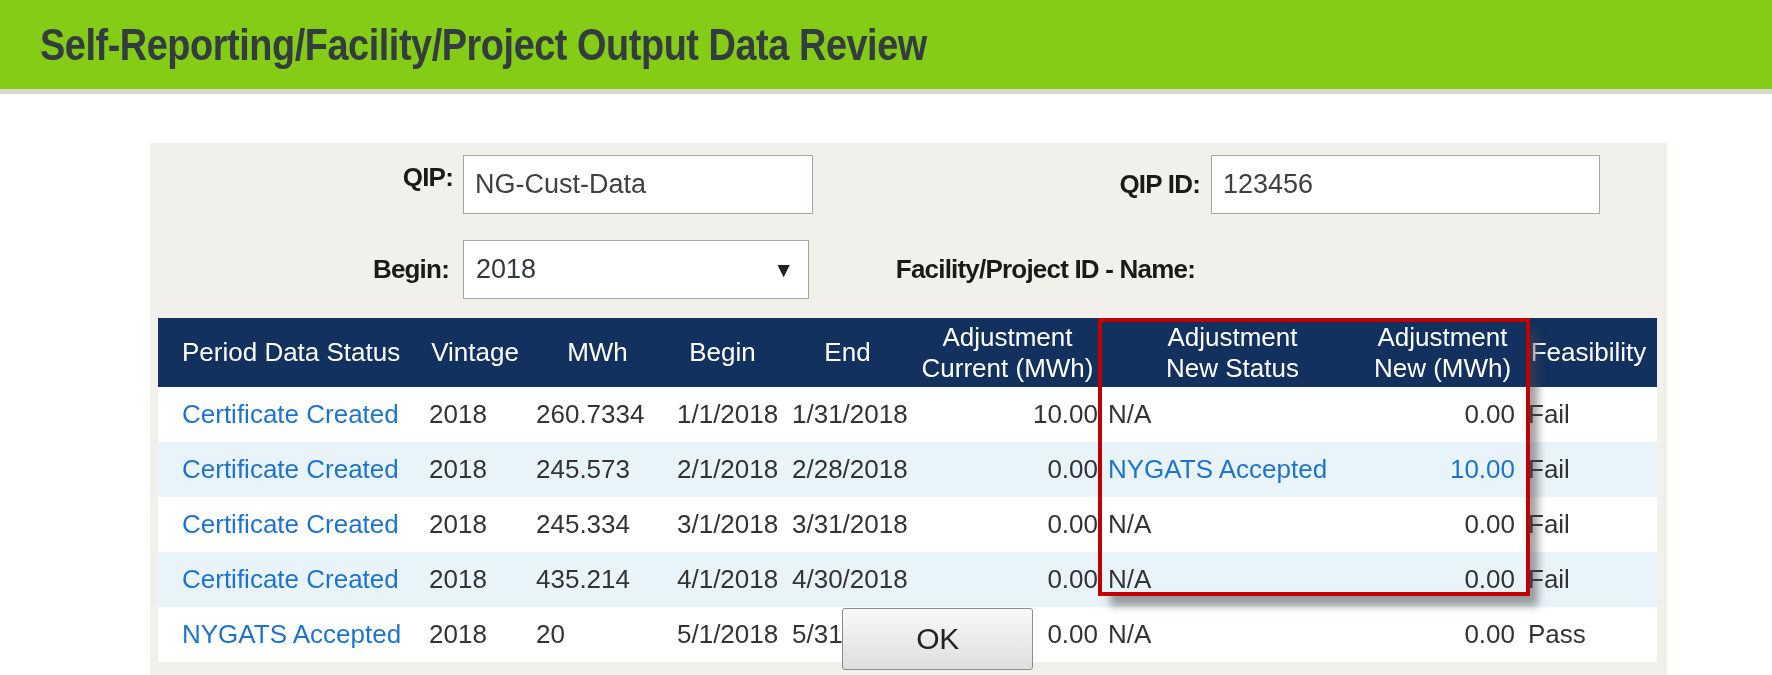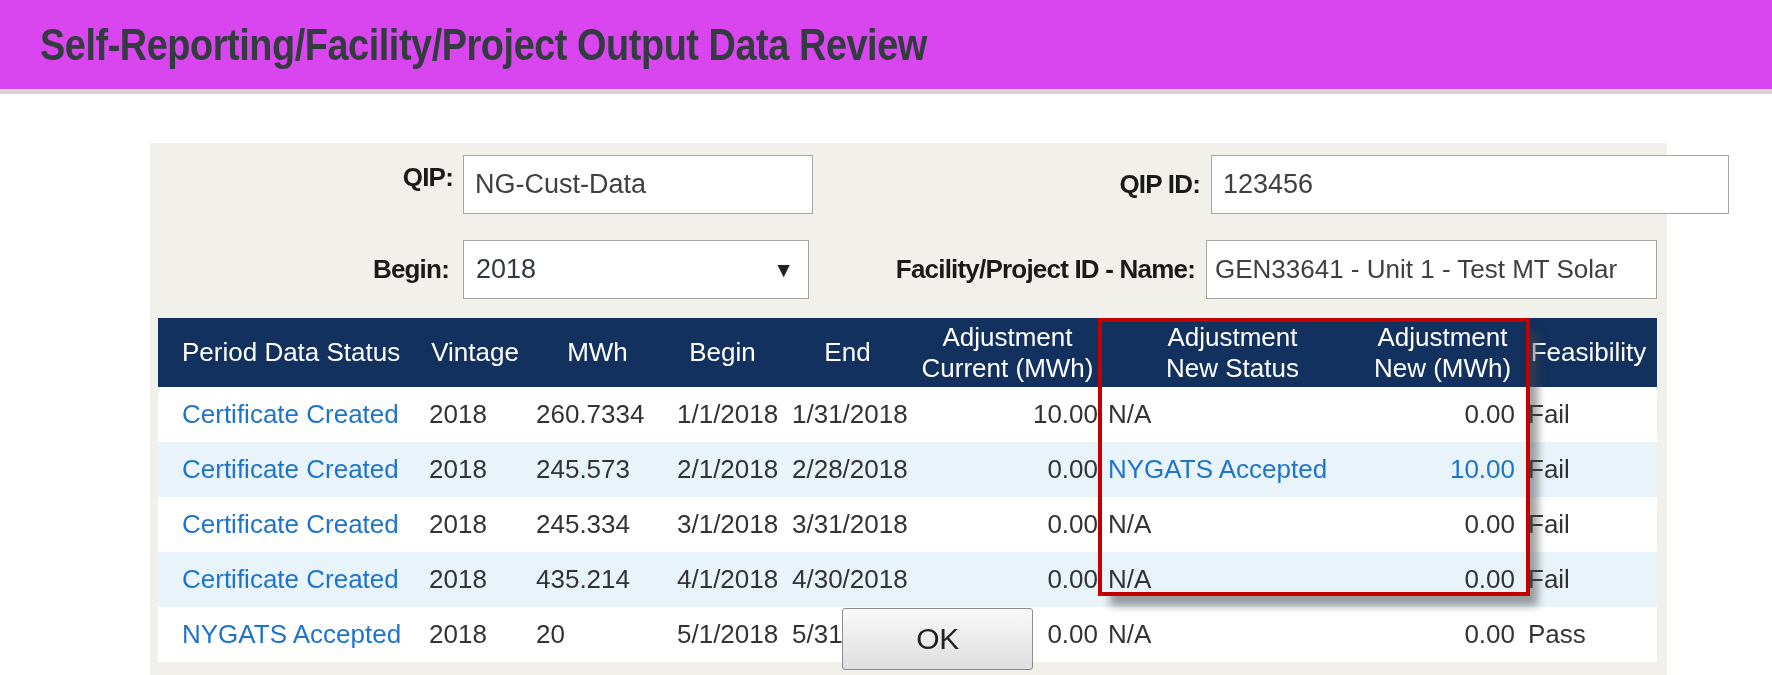--- a/index.html
+++ b/index.html
@@ -3,21 +3,21 @@
 <meta charset="utf-8">
 <style>
   html,body{margin:0;padding:0;background:#ffffff;}
   #screen{
     position:relative;width:1772px;height:675px;overflow:hidden;
     font-family:"Liberation Sans", sans-serif;background:#ffffff;
   }
   
   .topbar{
     position:absolute;left:0;top:0;width:1772px;height:89px;
-    background:#d946ef;border-bottom:5px solid #d8d6d1;
+    background:#84cc16;border-bottom:5px solid #d8d6d1;
   }
   .page-title{
     position:absolute;left:40px;top:0;height:89px;line-height:89px;
     font-size:44px;font-weight:bold;color:#333d40;white-space:nowrap;
     transform:scaleX(0.86);transform-origin:0 50%;letter-spacing:-0.5px;margin:0;
   }
   
   .panel{
     position:absolute;left:150px;top:143px;width:1517px;height:532px;
     background:#f1f0ea;
@@ -33,21 +33,21 @@
     font-size:27px;color:#404040;padding:0 0 0 11px;outline:none;
   }
   .fselect{
     position:absolute;height:59px;box-sizing:border-box;background:#ffffff;
     border:1px solid #a6a6a6;font-size:27px;color:#32383d;cursor:pointer;
   }
   .fselect .val{position:absolute;left:12px;top:0;line-height:57px;}
   .fselect .arrow{position:absolute;right:14px;top:0;line-height:57px;font-size:21px;color:#222;}
   #input-qip{left:463px;top:155px;width:350px;}
   #label-qip{left:253px;top:148px;width:200px;}
-  #input-qipid{left:1211px;top:155px;width:518px;}
+  #input-qipid{left:1211px;top:155px;width:389px;}
   #label-qipid{left:1000px;top:155px;width:200px;}
   #select-year{left:463px;top:240px;width:346px;}
   #label-year{left:249px;top:240px;width:200px;}
   #input-facility{left:1206px;top:240px;width:451px;font-size:26px;padding-left:8px;}
   #label-facility{left:835px;top:240px;width:360px;}
   
   .data-table{
     position:absolute;left:158px;top:318px;width:1499px;
     border-collapse:collapse;table-layout:fixed;background:#ffffff;
   }
@@ -110,21 +110,20 @@
   <label class="flabel" id="label-qipid">QIP ID:</label>
   <input class="finput" id="input-qipid" type="text" value="123456" style="">
 
   <label class="flabel" id="label-year">Begin:</label>
   <div class="fselect" id="select-year">
     <span class="val">2018</span>
     <span class="arrow">▼</span>
   </div>
 
   <label class="flabel" id="label-facility">Facility/Project ID - Name:</label>
-  <input class="finput" id="input-facility" type="text" value="GEN33641 - Unit 1 - Test MT Solar" style="">
 
   <table class="data-table">
     <colgroup>
       <col class="c1">
         <col class="c2">
         <col class="c3">
         <col class="c4">
         <col class="c5">
       <col class="c6">
         <col class="c7">

